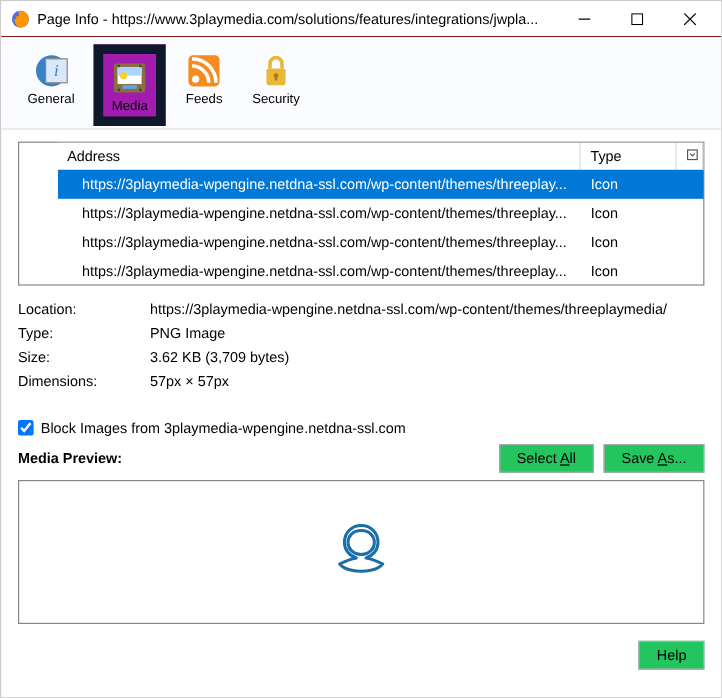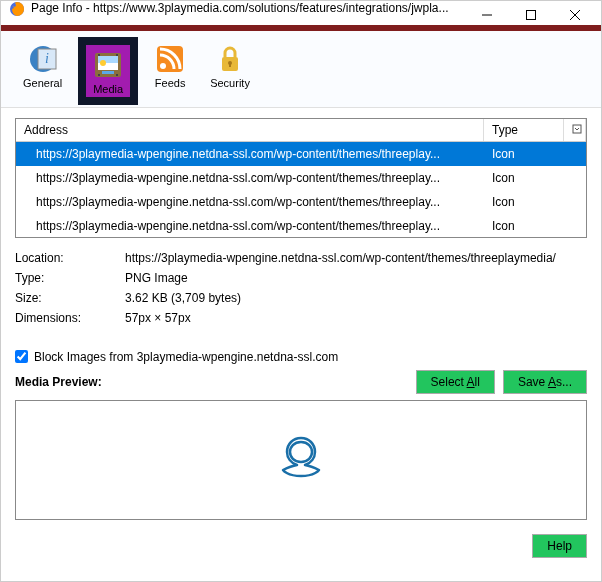--- a/index.html
+++ b/index.html
@@ -1,29 +1,29 @@
 <!DOCTYPE html>
 <html><head>
 <meta charset="utf-8">
 <style>
 * { box-sizing: border-box; margin: 0; padding: 0; }
 body { font-family: "Segoe UI", Tahoma, sans-serif; font-size: 12px; background: #fff; width: 602px; height: 582px; overflow: hidden; border: 1px solid #ccc; }
-.titlebar { height: 30px; display: flex; padding: 0 4px 0 8px; background: #fff; border-bottom: 6px solid #7f1d1d; }
+.titlebar { height: 30px; display: flex; align-items: center; padding: 0 4px 0 8px; background: #fff; border-bottom: 1px solid #7f1d1d; }
 .titlebar .favicon { width: 16px; height: 16px; margin-right: 6px; }
 .titlebar .title { flex: 1; font-size: 12px; white-space: nowrap; overflow: hidden; text-overflow: ellipsis; }
 .winbtns { display: flex; }
 .winbtn { width: 44px; height: 28px; display: flex; align-items: center; justify-content: center; }
 .winbtn svg { width: 10px; height: 10px; }
 .toolbar { display: flex; padding: 6px 14px 2px; gap: 8px; background: #fafcff; border-bottom: 1px solid #e0e0e0; }
 .tab { display: flex; flex-direction: column; align-items: center; padding: 4px 6px 2px; min-width: 48px; border: 2px solid transparent; }
 .tab.active { border: 8px solid #0f172a; background: #a21caf; }
 .tab .icon { width: 32px; height: 32px; margin-bottom: 2px; }
 .tab .label { font-size: 11px; }
 .content { padding: 10px 14px 6px; }
-.table-wrap { border: 1px solid #888; height: 120px; display: flex; flex-direction: column; }
+.table-wrap { border: 1px solid #888; height: 120px; display: flex; flex-direction: column; padding-left: 32px; }
 .thead { display: flex; background: #fff; border-bottom: 1px solid #ccc; }
 .th { padding: 4px 8px; font-size: 12px; border-right: 1px solid #ddd; }
 .th.addr { flex: 1; }
 .th.type { width: 80px; }
 .th.picker { width: 22px; text-align: center; }
 .tbody { flex: 1; overflow-y: scroll; }
 .trow { display: flex; padding: 3px 0; }
 .trow.sel { background: #0078d7; color: #fff; }
 .td { padding: 2px 8px; font-size: 12px; white-space: nowrap; overflow: hidden; text-overflow: ellipsis; }
 .td.addr { flex: 1; padding-left: 20px; }

